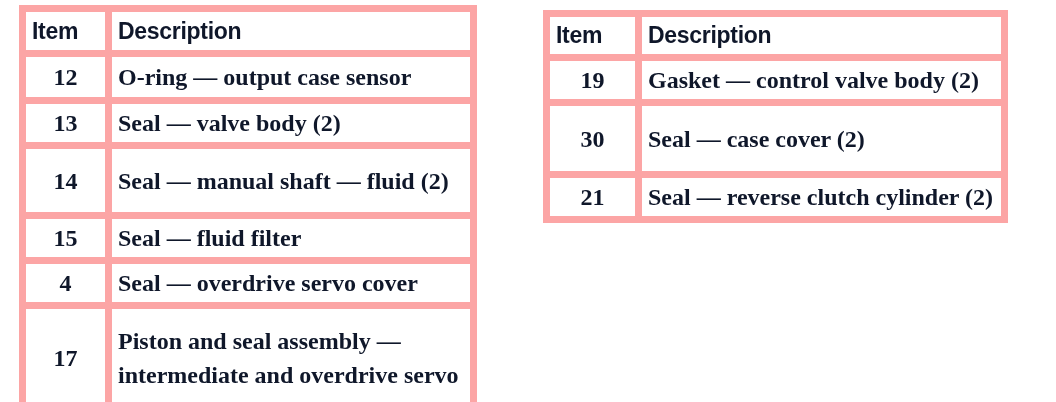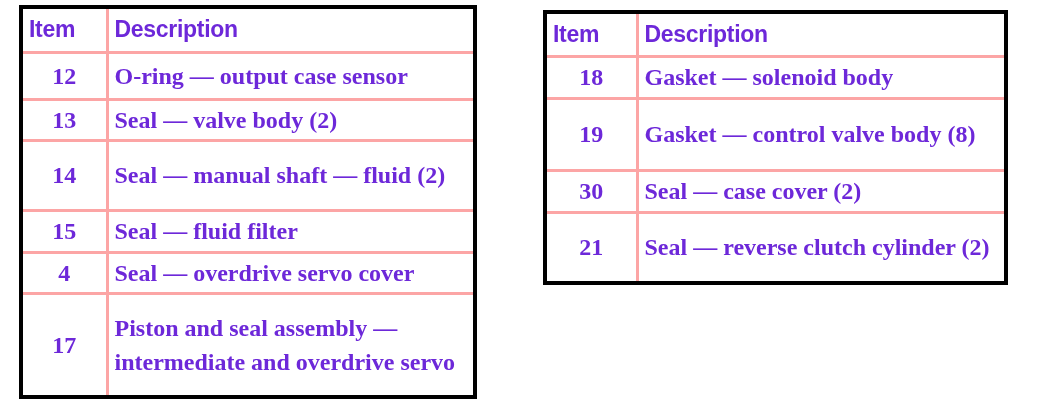--- a/index.html
+++ b/index.html
@@ -14,23 +14,23 @@
     background: #ffffff;
     overflow: hidden;
   }
   table.parts {
     position: absolute;
     border-collapse: collapse;
     background: #ffffff;
     table-layout: fixed;
   }
   table.parts td, table.parts th {
-    border: 3px solid #fca5a5;
+    border: 7px solid #fca5a5;
     padding: 2px 6px;
-    color: #6d28d9;
+    color: #0f172a;
     vertical-align: middle;
     overflow: hidden;
   }
   table.parts {
     border: 4px solid #000000;
   }
   
   table.parts th {
     font-family: "Liberation Sans", sans-serif;
     font-weight: bold;
@@ -129,26 +129,22 @@
     <colgroup>
         <col class="c-item">
         <col class="c-desc">
       </colgroup>
     <tbody>
         <tr>
       <th class="item-h">Item</th>
       <th>Description</th>
     </tr>
     <tr>
-      <td class="item-c">18</td>
-      <td class="desc-c">Gasket — solenoid body</td>
-    </tr>
-    <tr>
       <td class="item-c">19</td>
-      <td class="desc-c">Gasket — control valve body (8)</td>
+      <td class="desc-c">Gasket — control valve body (2)</td>
     </tr>
     <tr>
       <td class="item-c">30</td>
       <td class="desc-c">Seal — case cover (2)</td>
     </tr>
     <tr>
       <td class="item-c">21</td>
       <td class="desc-c">Seal — reverse clutch cylinder (2)</td>
     </tr>
   </tbody>

